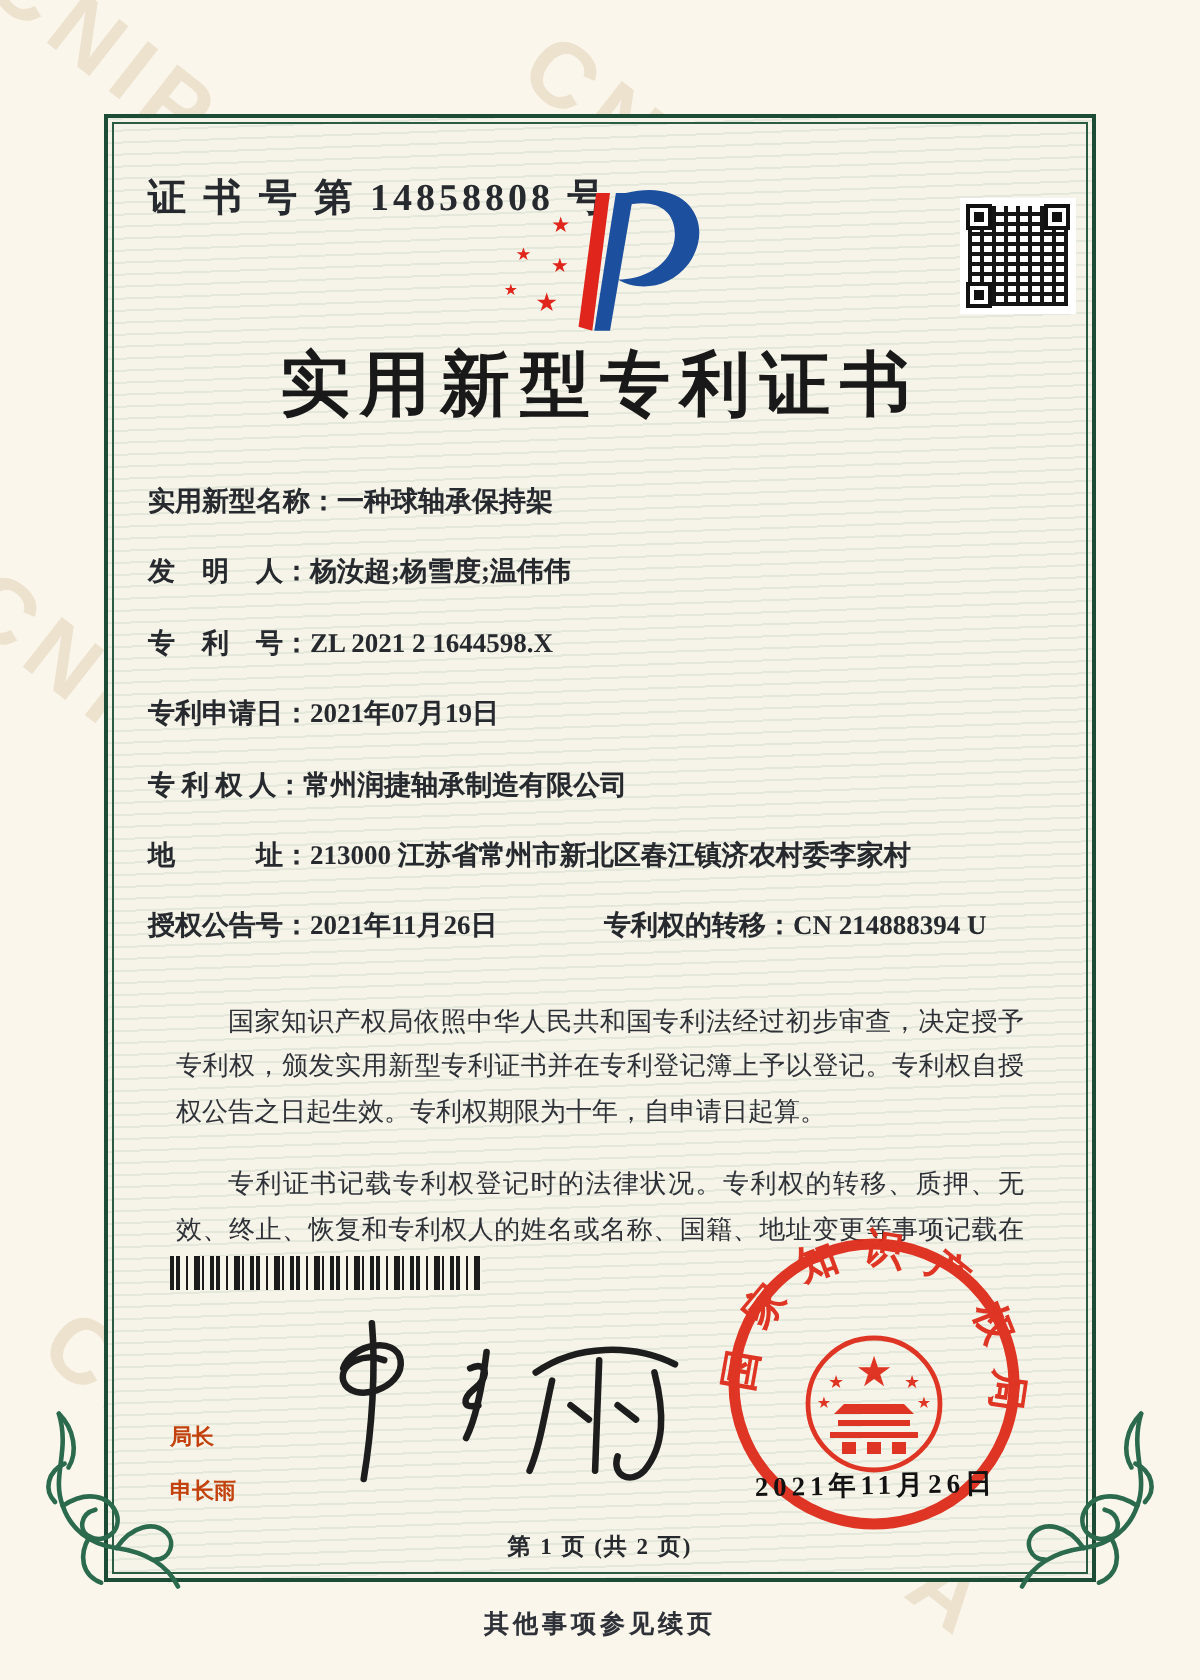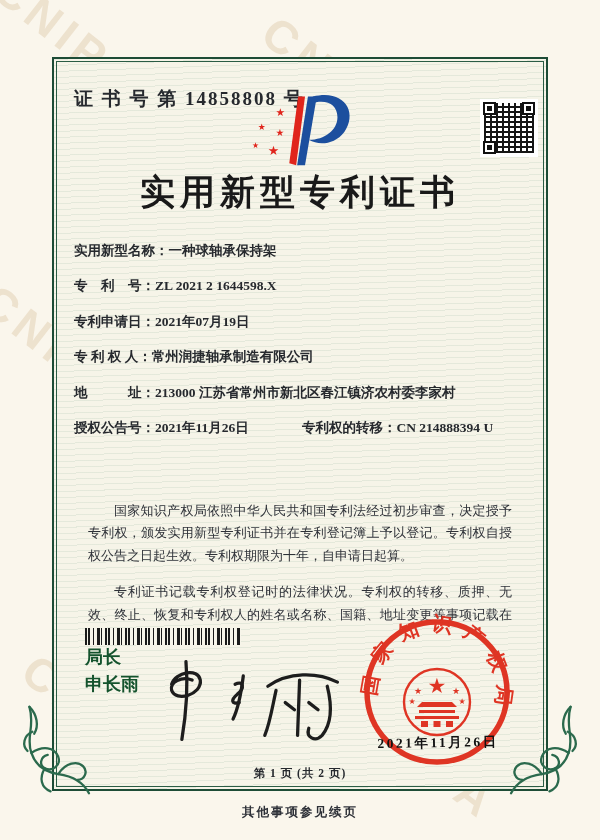--- a/index.html
+++ b/index.html
@@ -78,23 +78,23 @@
 
   .barcode{
     position:absolute;left:85px;top:628px;width:156px;height:17px;
     background:repeating-linear-gradient(90deg,
       #1b1b1b 0 2px,#f7f5ea 2px 3px,#1b1b1b 3px 5px,#f7f5ea 5px 8px,
       #1b1b1b 8px 9px,#f7f5ea 9px 12px,#1b1b1b 12px 15px,#f7f5ea 15px 16px,
       #1b1b1b 16px 17px,#f7f5ea 17px 20px);
   }
 
   .signoff{
-    position:absolute;left:85px;top:644px;
+    position:absolute;left:85px;top:706px;
     font-family:"Liberation Sans","DejaVu Sans",sans-serif;
-    font-size:18px;font-weight:700;color:#14532d;line-height:27px;
+    font-size:11px;font-weight:700;color:#c2410c;line-height:27px;
   }
   .signature{position:absolute;left:145px;top:648px;width:215px;height:100px;}
 
   .seal{position:absolute;left:357px;top:612px;width:160px;height:160px;opacity:.95;}
   .seal-date{
     position:absolute;left:356px;top:734px;width:164px;text-align:center;
     font-size:13.5px;font-weight:700;letter-spacing:2.5px;color:#121212;
     transform:rotate(-1deg);
   }
 
@@ -163,20 +163,23 @@
         <div class="finder tr"></div>
         <div class="finder bl"></div>
       </div>
     </div>
 
     <div class="title">实用新型专利证书</div>
 
     <div class="fields">
       <div class="frow">
         <span class="f-label">实用新型名称：</span><span class="f-value">一种球轴承保持架</span>
+      </div>
+      <div class="frow">
+        <span class="f-label">发　明　人：</span><span class="f-value">杨汝超;杨雪度;温伟伟</span>
       </div>
       <div class="frow">
         <span class="f-label">专　利　号：</span><span class="f-value">ZL 2021 2 1644598.X</span>
       </div>
       <div class="frow">
         <span class="f-label">专利申请日：</span><span class="f-value">2021年07月19日</span>
       </div>
       <div class="frow">
         <span class="f-label">专 利 权 人：</span><span class="f-value">常州润捷轴承制造有限公司</span>
       </div>

